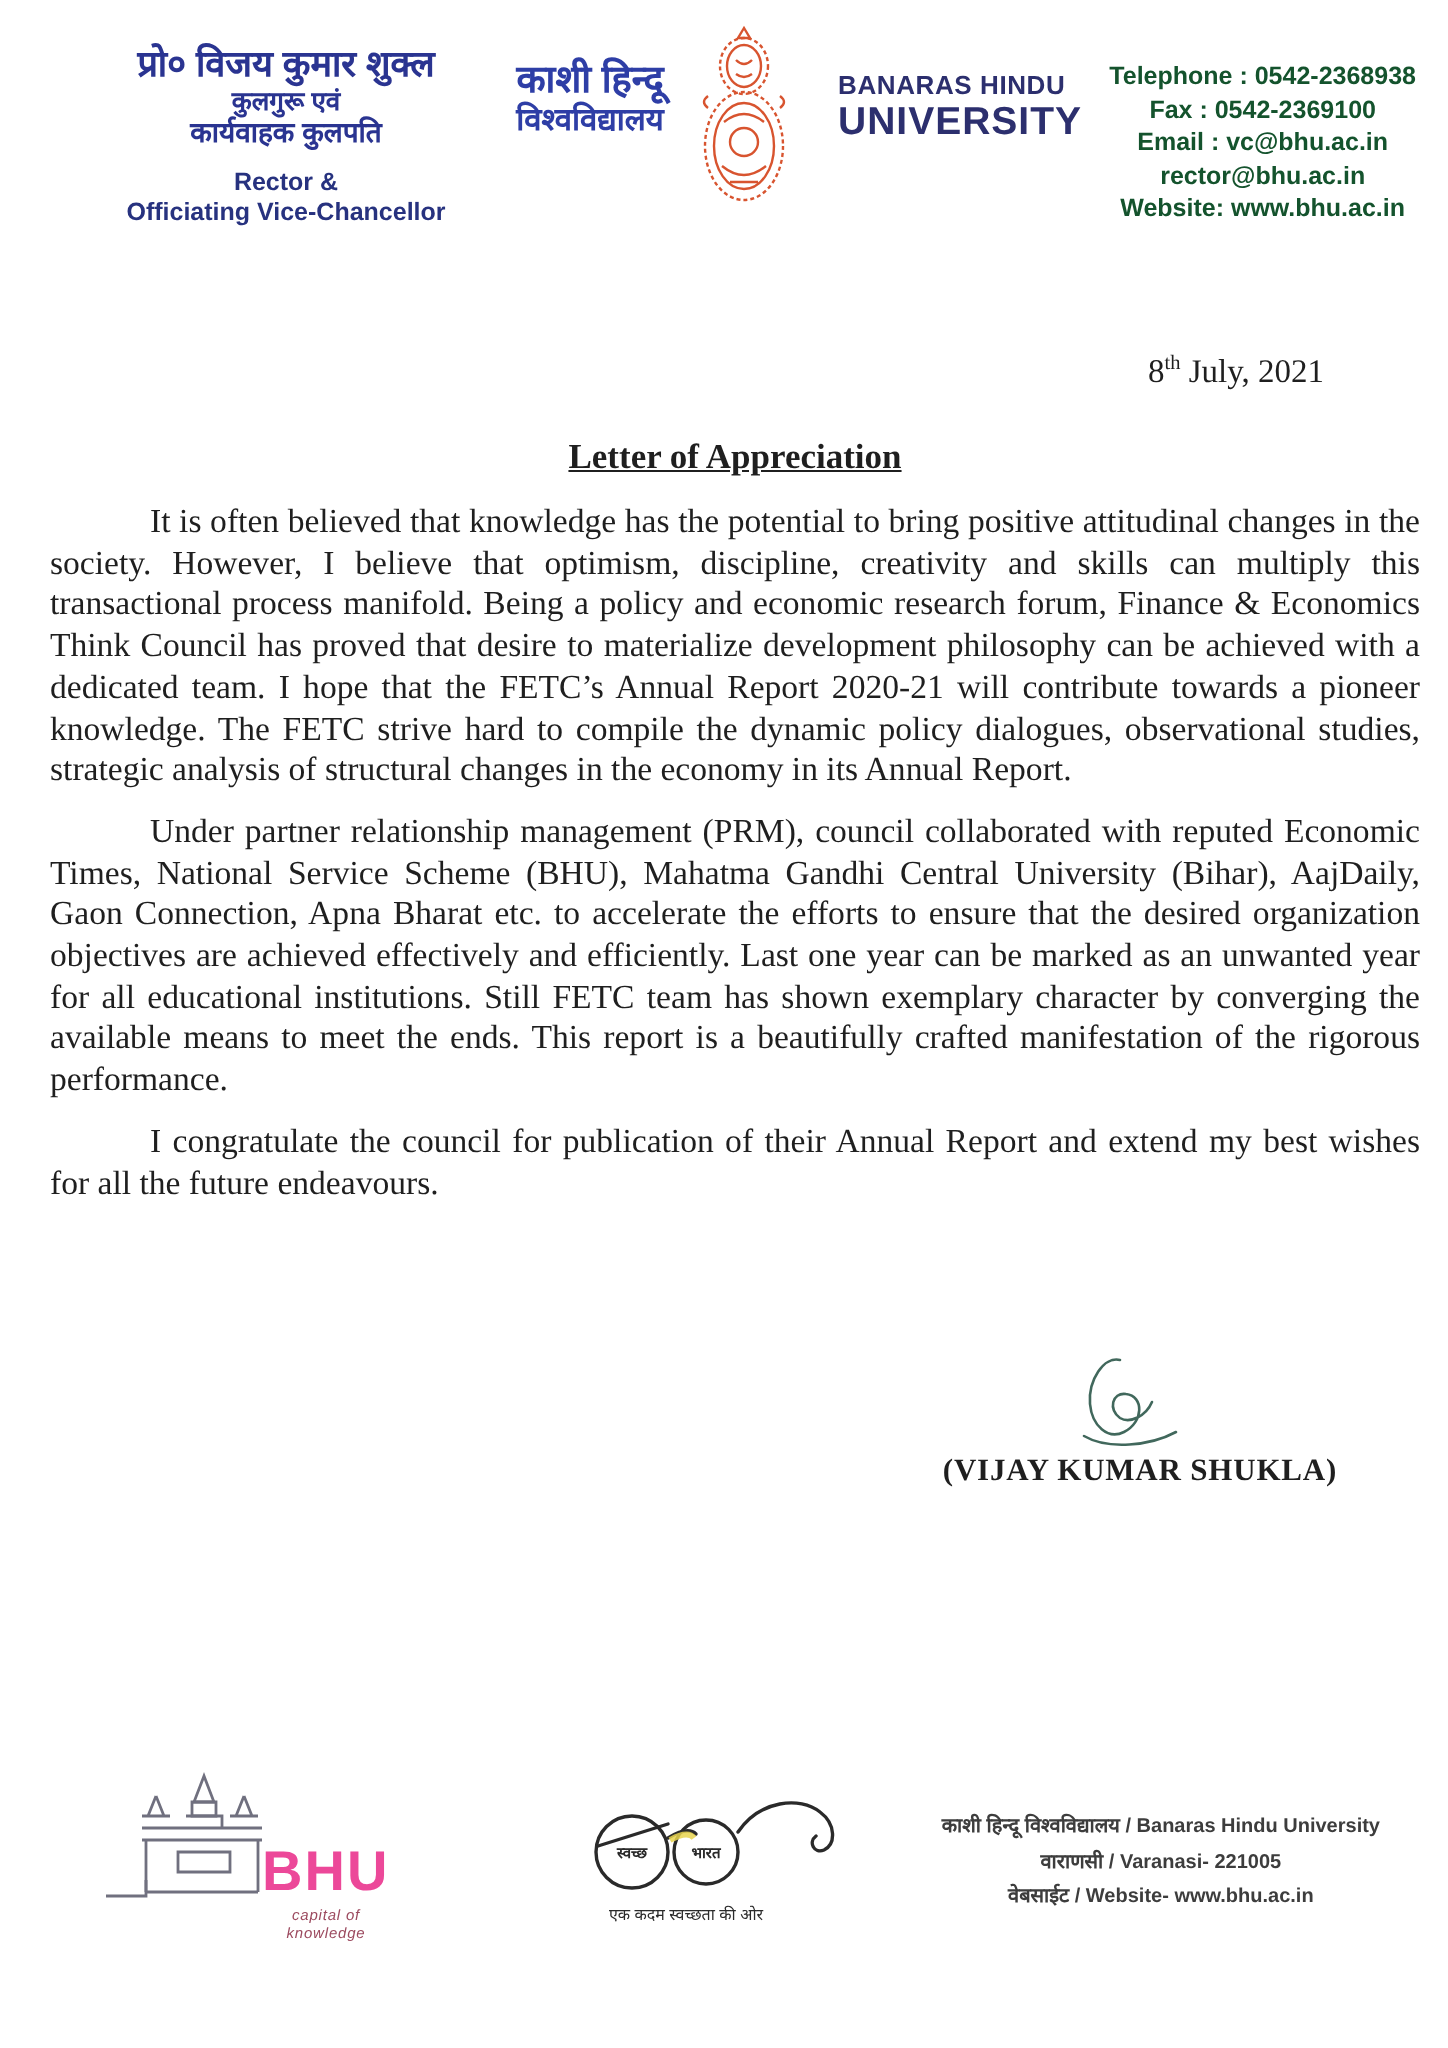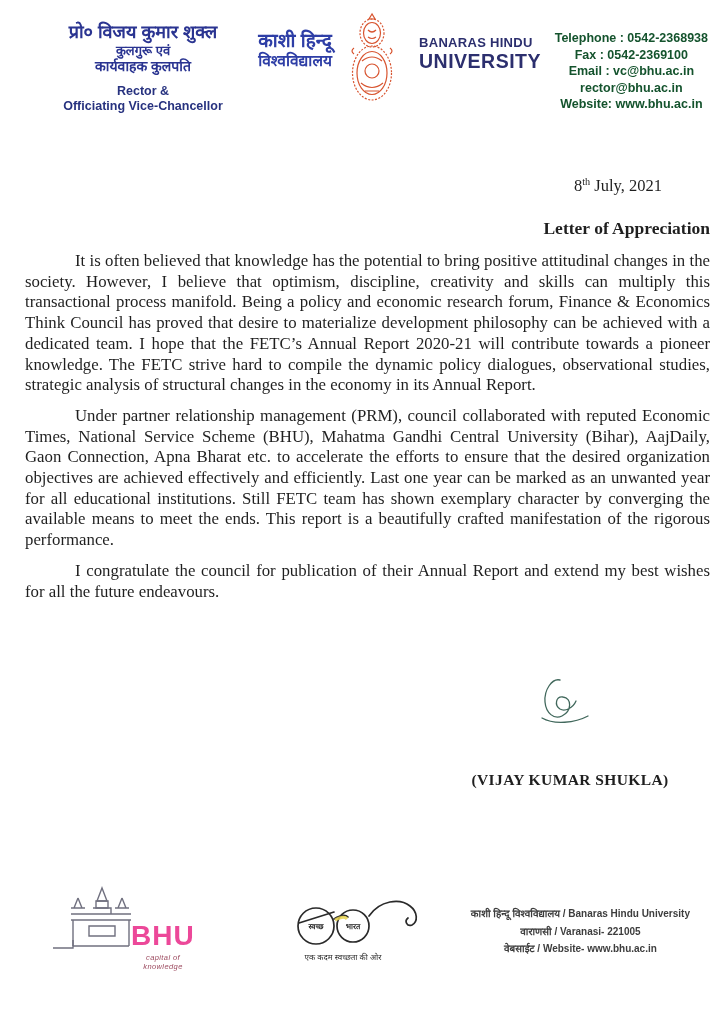--- a/index.html
+++ b/index.html
@@ -41,32 +41,32 @@
   }
   
   .serif{font-family:"Liberation Serif",serif;color:#1f1f1f;}
   .date{
     position:absolute;right:62px;top:176px;
     font-size:16.5px;
   }
   .date sup{font-size:0.62em;line-height:0;vertical-align:super;}
   .title{
     position:absolute;left:25px;top:218px;width:685px;
-    text-align:right;font-weight:bold;font-size:17.5px;
+    text-align:center;font-weight:bold;font-size:17.5px;text-decoration:underline;
   }
   .body-text{
     position:absolute;left:25px;top:251px;width:685px;
     font-size:16.8px;line-height:20.7px;text-align:justify;
   }
   .body-text p{margin:0 0 10px 0;text-indent:50px;}
   
   .sig-scribble{position:absolute;left:532px;top:668px;width:60px;height:60px;}
   .sig-name{
     position:absolute;left:440px;top:727px;width:260px;
-    text-align:center;font-weight:bold;font-size:15.5px;letter-spacing:0.4px;margin-top:44px;
+    text-align:center;font-weight:bold;font-size:15.5px;letter-spacing:0.4px;
   }
   
   .gate{position:absolute;left:53px;top:886px;width:80px;height:70px;}
   .bhu-word{
     position:absolute;left:131px;top:921px;
     font-size:28px;font-weight:bold;color:#ec4899;letter-spacing:1px;line-height:30px;
   }
   .bhu-tag{
     position:absolute;left:131px;top:953px;width:64px;
     font-size:7.5px;color:#9c4a5f;letter-spacing:0.4px;text-align:center;font-style:italic;

